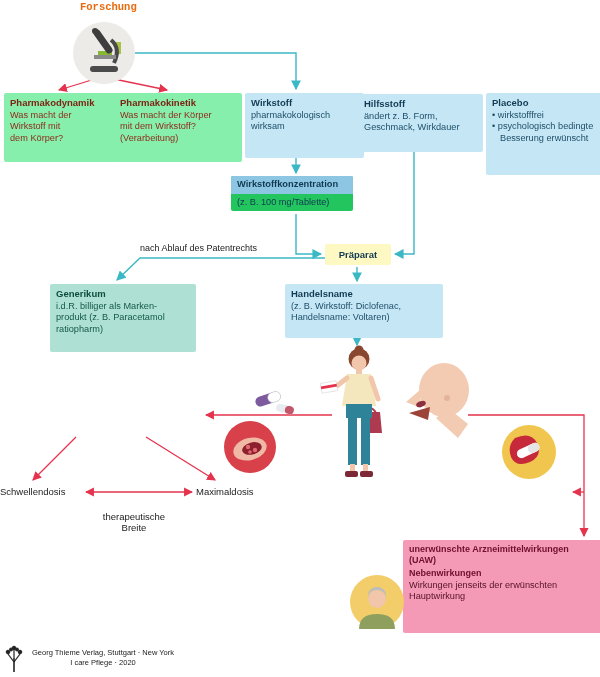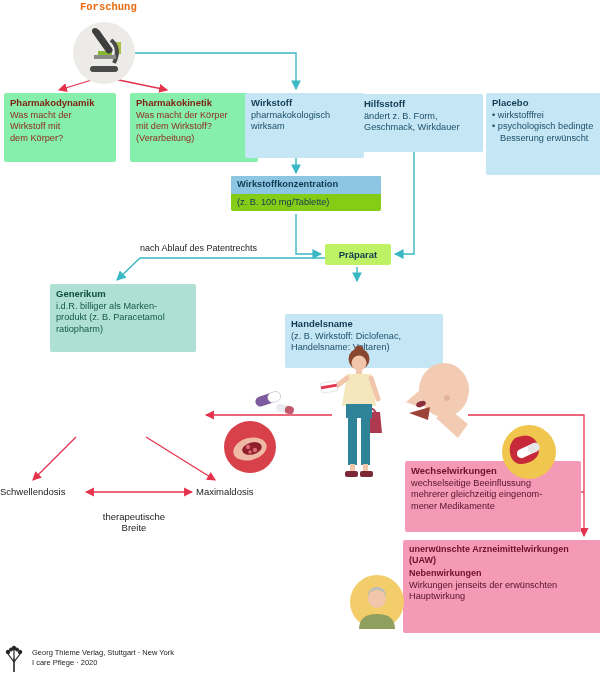--- a/index.html
+++ b/index.html
@@ -16,34 +16,34 @@
   .cream{background:#86efac;color:#8f2c1d;}
   .cream .t{color:#7e2414;}
   .blue{background:#c5e6f4;color:#1d4f69;}
   .blue .t{color:#133c54;}
   .green{background:#aee0d3;color:#14594a;}
   .green .t{color:#0d4e3f;}
   .pinklight{background:#f7cdd9;color:#7c2240;}
   .pinklight .t{color:#9c1f44;}
   .pink{background:#f59ab6;color:#54122a;}
   .pink .t{color:#6e0f2e;}
-  #box-wirkstoffkonzentration{padding:0;background:#84cc16;color:#113a52;width:150px;}
+  #box-wirkstoffkonzentration{padding:0;background:#22c55e;color:#113a52;width:122px;}
   #box-wirkstoffkonzentration .hdr{background:#8cc6e3;font-weight:bold;font-size:9.3px;padding:3px 6px;border-radius:2px 2px 0 0;}
   #box-wirkstoffkonzentration .bdy{padding:3px 6px;font-size:9.2px;}
-  #box-praeparat{display:flex;align-items:center;justify-content:center;background:#bef264;color:#113a52;padding:0;}
+  #box-praeparat{display:flex;align-items:center;justify-content:center;background:#fef9c3;color:#113a52;padding:0;}
   #box-praeparat .t{margin:0;}
   .bullet-item{padding-left:8px;text-indent:-8px;}
   .lbl{position:absolute;z-index:1;font-size:9px;color:#222;}
   #lbl-forschung{font-size:10.5px;font-weight:bold;color:#e96a0c;}
   #lbl-schwellendosis,#lbl-maximaldosis{font-size:9.5px;}
   #lbl-therapeutische-breite{width:92px;text-align:center;font-size:9.5px;}
   #box-uaw .t{font-size:9px;}
   #box-uaw .t2{font-weight:bold;font-size:9px;margin-bottom:1px;color:#6e0f2e;}
   #footer{position:absolute;z-index:1;left:6px;top:644px;display:flex;align-items:flex-start;gap:4px;}
-  #footer .ftxt{font-size:7.5px;line-height:1.35;color:#222;padding-top:4px;}
+  #footer .ftxt{font-size:7.5px;line-height:1.35;color:#222;padding-top:4px;text-align:center;}
 </style>
 </head>
 <body>
 
 <div id="canvas">
 
   <svg id="arrows" class="layer" width="600" height="677" viewBox="0 0 600 677">
     <defs>
       <marker id="mT" viewBox="0 0 8 8" refX="7" refY="4" markerWidth="7" markerHeight="7" orient="auto-start-reverse">
         <path d="M0,0 L8,4 L0,8 z" fill="#3ab8c4"></path>
@@ -76,21 +76,21 @@
 
   <div class="lbl" id="lbl-forschung" style="left:80px;top:1px;font-family:Liberation Mono, monospace;">Forschung</div>
 
   <div class="box cream" style="left:4px;top:93px;width:100px;height:61px;">
     <div class="t pre">Pharmakodynamik</div>
     <div class="b pre">Was macht der
 Wirkstoff mit
 dem Körper?</div>
   </div>
 
-  <div class="box cream" style="left:114px;top:93px;width:116px;height:61px;margin-left:16px;">
+  <div class="box cream" style="left:114px;top:93px;width:116px;height:61px;">
     <div class="t pre">Pharmakokinetik</div>
     <div class="b pre">Was macht der Körper
 mit dem Wirkstoff?
 (Verarbeitung)</div>
   </div>
 
   <div class="box blue" style="left:245px;top:93px;width:107px;height:57px;">
     <div class="t pre">Wirkstoff</div>
     <div class="b pre">pharmakokologisch
 wirksam</div>
@@ -119,33 +119,27 @@
     <div class="t">Präparat</div>
   </div>
 
   <div class="box green" style="left:50px;top:284px;width:134px;height:60px;">
     <div class="t pre">Generikum</div>
     <div class="b pre">i.d.R. billiger als Marken-
 produkt (z. B. Paracetamol
 ratiopharm)</div>
   </div>
 
-  <div class="box blue" style="left:285px;top:284px;width:146px;height:46px;margin-top:30px;">
+  <div class="box blue" style="left:285px;top:284px;width:146px;height:46px;">
     <div class="t pre">Handelsname</div>
     <div class="b pre">(z. B. Wirkstoff: Diclofenac,
 Handelsname: Voltaren)</div>
   </div>
 
 
-  <div class="box pink" style="left:405px;top:461px;width:164px;height:63px;">
-    <div class="t pre">Wechselwirkungen</div>
-    <div class="b pre">wechselseitige Beeinflussung
-mehrerer gleichzeitig eingenom-
-mener Medikamente</div>
-  </div>
 
   <div class="box pink" id="box-uaw" style="left:403px;top:540px;width:192px;height:85px;">
     <div class="t pre">unerwünschte Arzneimittelwirkungen
 (UAW)</div>
     <div class="t2 pre">Nebenwirkungen</div>
     <div class="b pre">Wirkungen jenseits der erwünschten
 Hauptwirkung</div>
   </div>
 
   <div class="lbl" id="lbl-schwellendosis" style="left:0px;top:486px;">Schwellendosis</div>

